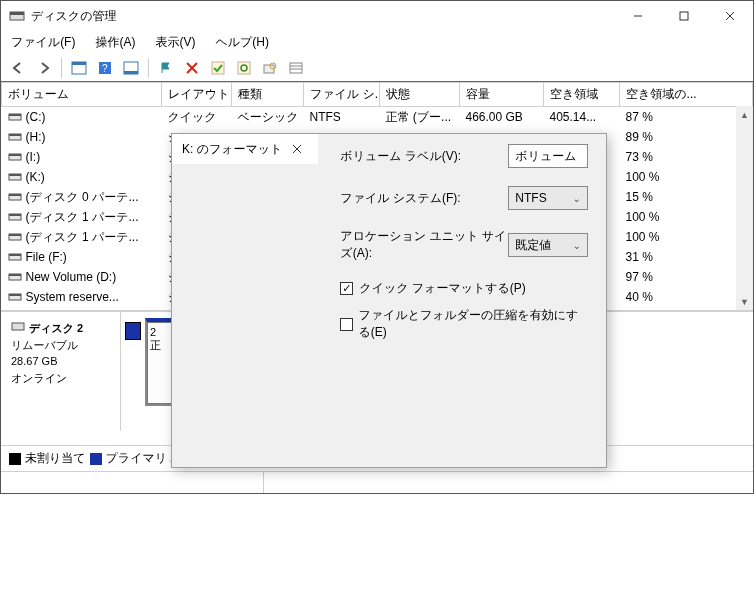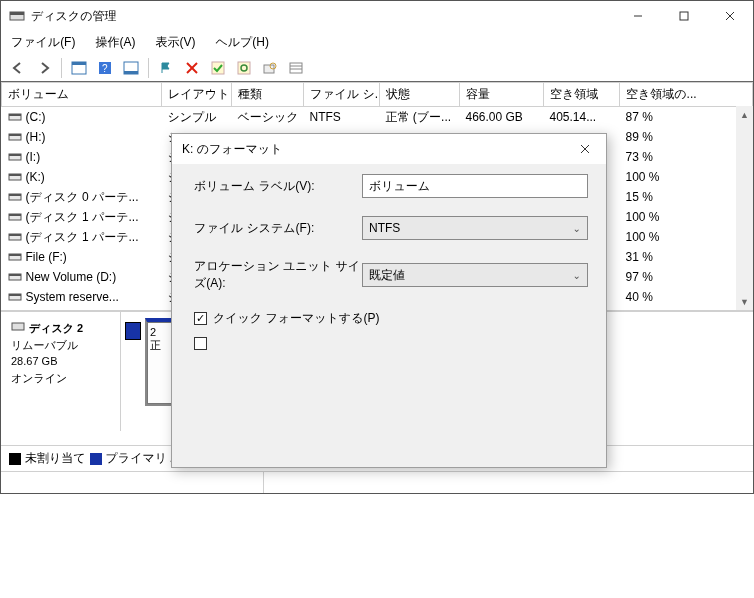--- a/index.html
+++ b/index.html
@@ -29,21 +29,21 @@
   .blue-block { width:16px; height:18px; background:#1733a6; border:1px solid #000; margin-top:4px;}
   .partition-box { border:2px solid #888; border-top:4px solid #1733a6; height:88px; width:30px; padding:4px 3px; font-size:11px; overflow:hidden; background:#fdfdfd; box-shadow: 0 0 0 1px #777 inset;}
   .spacer-flex { flex:1;}
   .legend { border-top:1px solid #d0d0d0; height:26px; display:flex; align-items:center; padding:0 8px; font-size:12px; gap:4px;}
   .legend .swatch { width:12px; height:12px; display:inline-block;}
   .legend .swatch.black { background:#000;}
   .legend .swatch.blue { background:#1733a6;}
   .statusbar { border-top:1px solid #d0d0d0; height:22px;}
   .statusbar .col { border-right:1px solid #d0d0d0; height:100%; display:inline-block; width:35%;}
   
-  .modal { position:absolute; left:170px; top:132px; width:436px; height:335px; background:#f0f0f0; border:1px solid #9e9e9e; box-shadow: 3px 3px 12px rgba(0,0,0,0.25); display:flex; flex-direction:column;}
+  .modal { position:absolute; left:170px; top:132px; width:436px; height:335px; background:#f0f0f0; border:1px solid #9e9e9e; box-shadow: 3px 3px 12px rgba(0,0,0,0.25); display:flex; }
   .modal-titlebar { height:30px; display:flex; align-items:center; padding:0 6px 0 10px; background:#fff;}
   .modal-titlebar .mtitle { flex:1; font-size:12px;}
   .modal-titlebar .close { width:30px; height:26px; display:flex; align-items:center; justify-content:center; font-size:14px;}
   .modal-body { padding:10px 18px 10px 22px; flex:1; font-size:12px;}
   .form-row { display:flex; align-items:center; margin-bottom:18px;}
   .form-row .lbl { width:168px;}
   .form-row .ctrl { flex:1;}
   input[type=text].field { width:100%; height:24px; border:1px solid #888; padding:2px 6px; font-size:12px; font-family:inherit;}
   .select { width:100%; height:24px; border:1px solid #888; background:#e8e8e8; padding:2px 6px; display:flex; align-items:center; justify-content:space-between;}
   .select .chev { font-size:10px; color:#555;}
@@ -193,21 +193,21 @@
           <tr>
             <td class="vol-icon-cell">
               <span class="disk-icon">
                 <svg width="14" height="10">
                   <rect x="1" y="2" width="12" height="6" fill="#e8e8e8" stroke="#555"></rect>
                   <rect x="1" y="2" width="12" height="2" fill="#555"></rect>
                 </svg>
               </span>
               <span>(C:)</span>
             </td>
-            <td>シンプル</td>
+            <td>クイック</td>
             <td>ベーシック</td>
             <td>NTFS</td>
             <td>正常 (ブー...</td>
             <td>466.00 GB</td>
             <td>405.14...</td>
             <td>87 %</td>
           </tr>
           <tr>
             <td class="vol-icon-cell">
               <span class="disk-icon">
@@ -456,17 +456,18 @@
             <span class="chev">⌄</span>
           </div>
         </div>
       </div>
       <div class="check-row">
         <div class="cbox">✓</div>
         <span>クイック フォーマットする(P)</span>
       </div>
       <div class="check-row">
         <div class="cbox"></div>
+        <span>ファイルとフォルダーの圧縮を有効にする(E)</span>
       </div>
     </div>
   </div>
 
 </div>
 
 </body></html>

